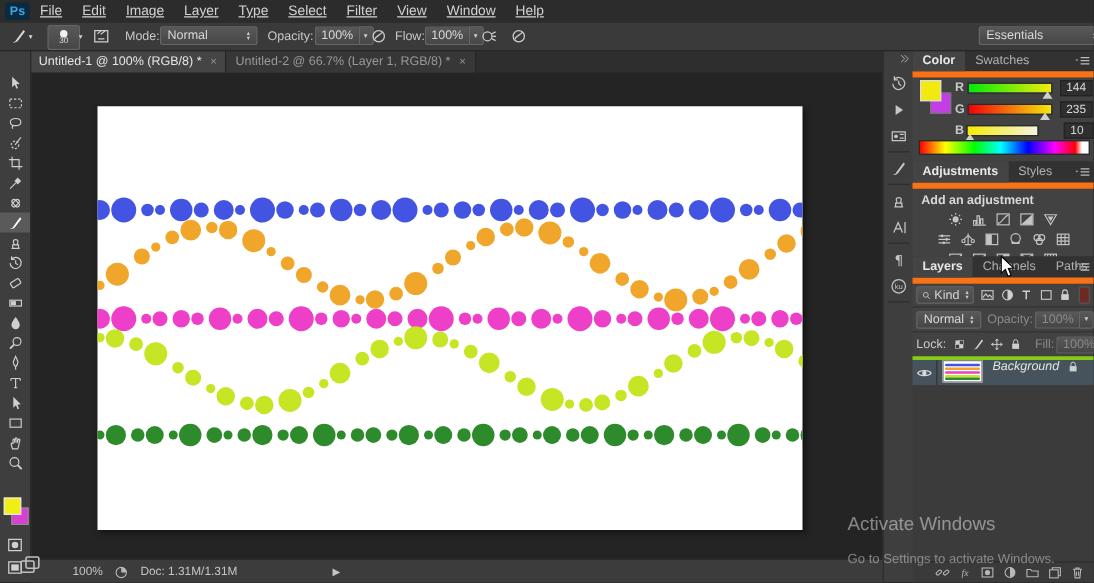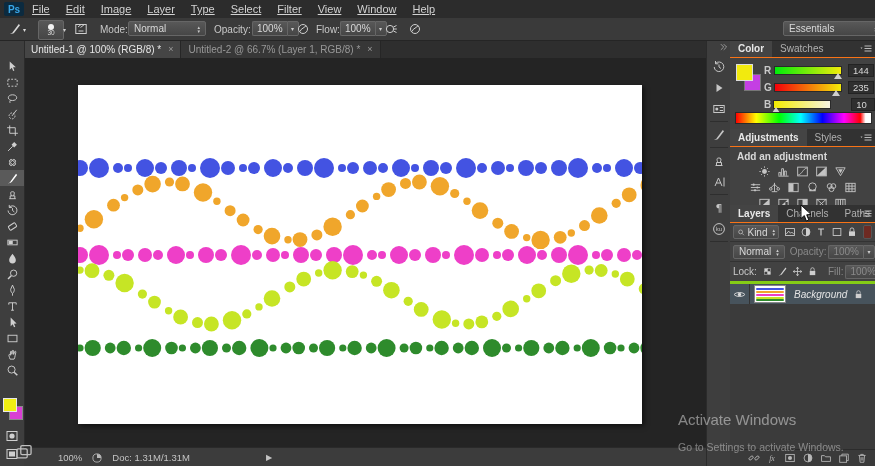--- a/index.html
+++ b/index.html
@@ -47,34 +47,34 @@
   #docarea{left:24px;top:58px;width:682px;height:389px;background:#242424;overflow:hidden;}
   #canvas{left:54px;top:27px;width:564px;height:339px;background:#ffffff;box-shadow:2px 2px 5px rgba(0,0,0,.55);}
   #art{position:absolute;left:0;top:0;}
   
   #panelstrip{left:706px;top:40px;width:24px;height:426px;background:#3e3e3e;border-left:1px solid #2b2b2b;z-index:20;}
   .strip-icon{width:24px;height:21px;display:flex;align-items:center;justify-content:center;color:#c6c6c6;}
   .strip-sep{height:1px;background:#2e2e2e;margin:2px 3px;}
   #collapse{position:absolute;right:3px;top:2px;color:#bbb;}
   
   #rightpanels{left:730px;top:40px;width:145px;height:426px;background:#424242;z-index:20;}
-  .ptabs{display:flex;background:#323232;height:17px;align-items:stretch;position:relative;border-bottom:1px solid #f97316;}
+  .ptabs{display:flex;background:#323232;height:17px;align-items:stretch;position:relative;border-bottom:5px solid #f97316;}
   .ptab{padding:0 8px;font-size:10px;color:#b0b0b0;display:flex;align-items:center;white-space:nowrap;}
   .ptab.active{background:#444444;color:#e8e8e8;font-weight:bold;}
   .pmenu{position:absolute;right:2px;top:2px;width:14px;height:14px;color:#bbb;}
   .plabel{color:#d9d9d9;font-size:10px;font-weight:bold;}
   .dim{color:#8a8a8a !important;}
   .valbox{background:#2f2f2f;border:1px solid #232323;color:#d6d6d6;font-size:9.5px;display:flex;
           align-items:center;justify-content:flex-start;padding:0 4px;box-sizing:border-box;}
   .slider-track{height:7px;border:1px solid #2a2a2a;position:relative;}
   .thumb{position:absolute;top:6px;width:0;height:0;border-left:4px solid transparent;border-right:4px solid transparent;
          border-bottom:6px solid #cfcfcf;}
   .adj-icon{width:19px;height:15px;display:flex;align-items:center;justify-content:center;color:#c4c4c4;}
   #layers-body{background:#3b3b3b;}
-  .layer-row{display:flex;align-items:center;height:20px;}
+  .layer-row{display:flex;height:20px;}
   .layer-row.selected{background:#47535c;}
   .eye-cell{width:19px;height:20px;border-right:1px solid #333;display:flex;align-items:center;justify-content:center;color:#ddd;}
   .thumb-img{width:30px;height:16px;background:#fff;border:1px solid #888;margin-left:4px;position:relative;overflow:hidden;}
   .thumb-line{position:absolute;left:1px;right:1px;height:2px;border-radius:1px;}
   .layer-name{font-size:10px;color:#e4e4e4;font-style:italic;margin-left:8px;flex:1;}
   .layer-lock{width:16px;color:#cfcfcf;margin-right:6px;}
   #layers-bottombar{position:absolute;left:0;bottom:0;width:145px;height:17px;background:#3a3a3a;
                     border-top:1px solid #2c2c2c;display:flex;align-items:center;justify-content:flex-end;padding-right:4px;box-sizing:border-box;}
   .lb-icon{width:18px;height:14px;display:flex;align-items:center;justify-content:center;color:#b8b8b8;}
   

